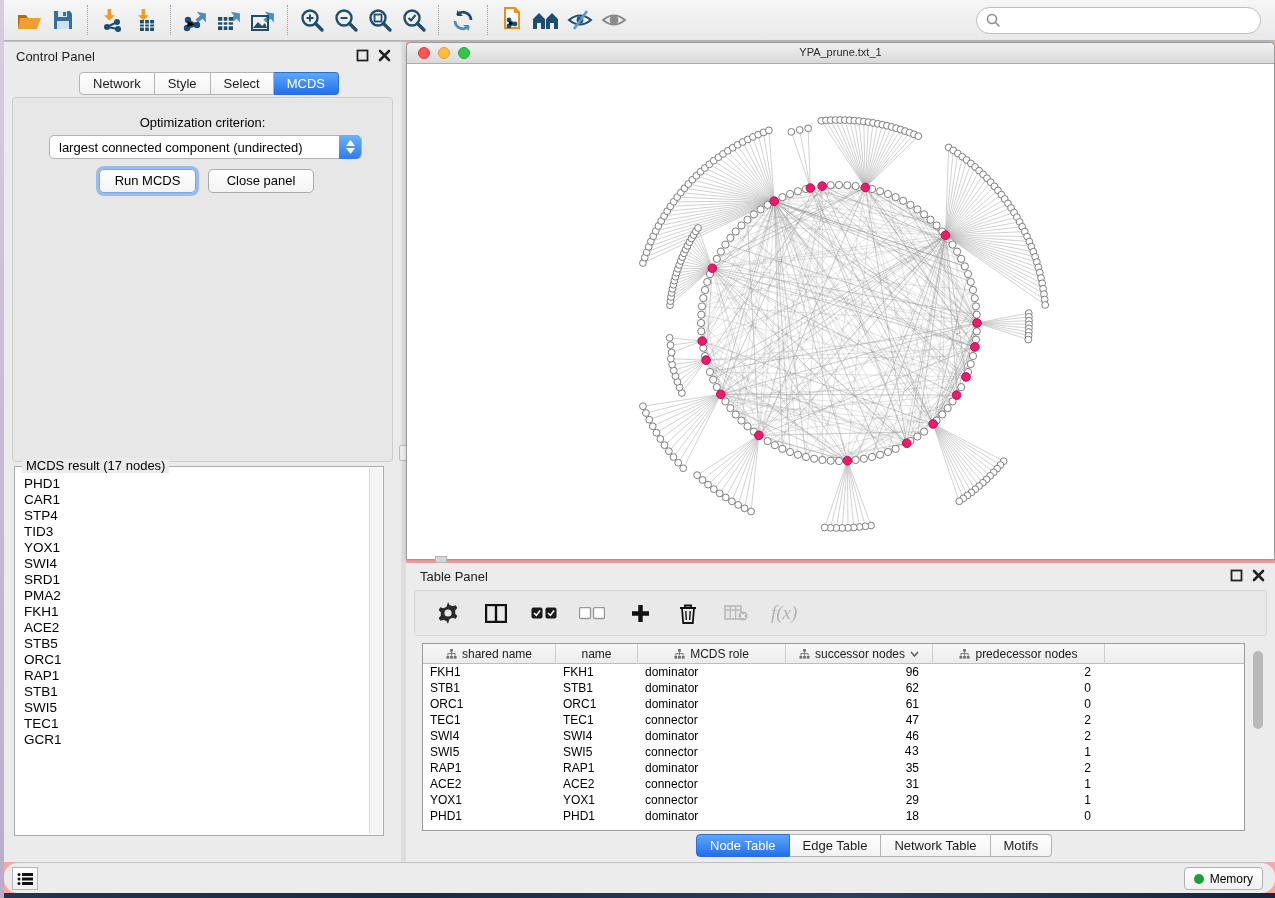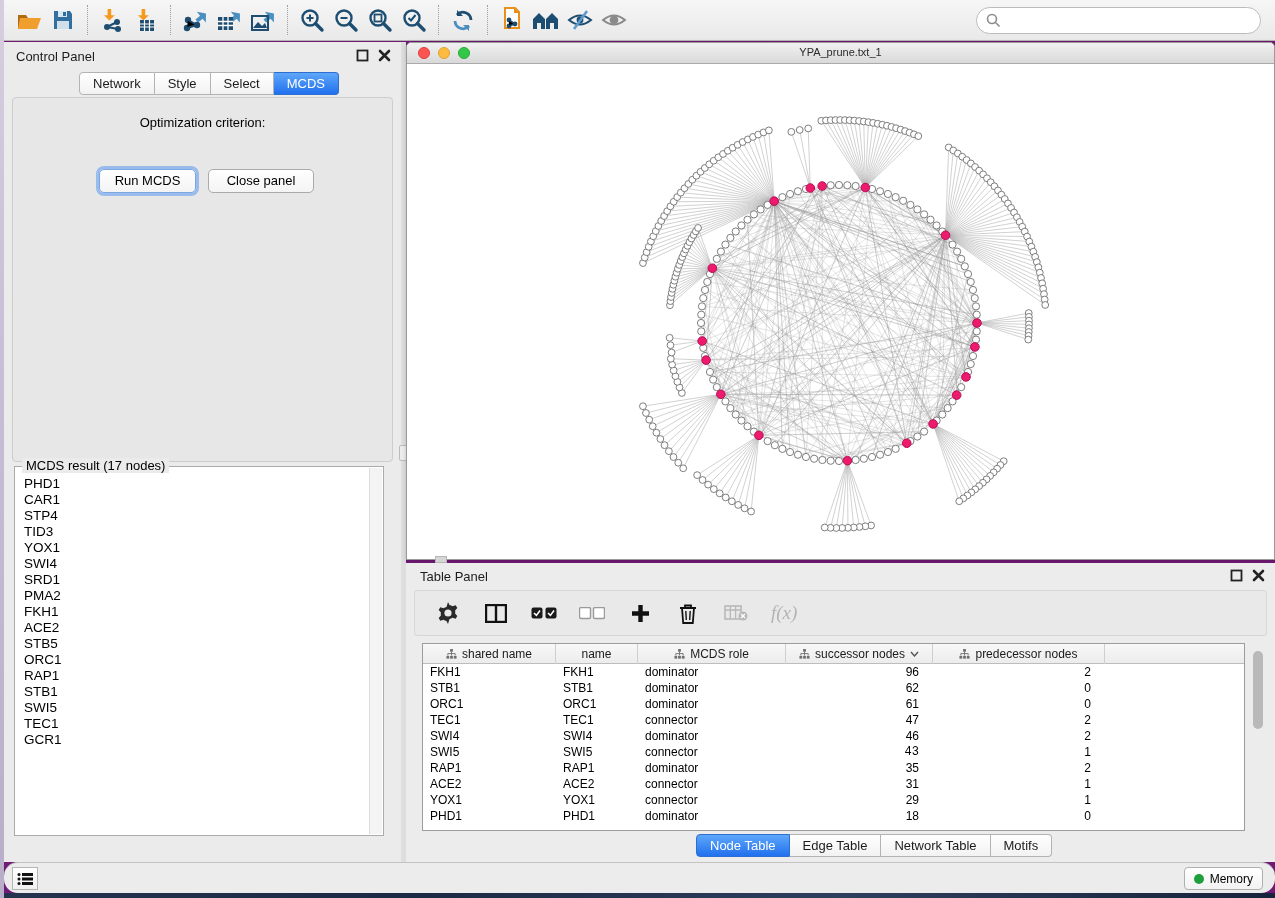--- a/index.html
+++ b/index.html
@@ -1,19 +1,19 @@
 <!DOCTYPE html>
 <html><head>
 <meta charset="utf-8">
 <style>
   * { margin:0; padding:0; box-sizing:border-box; }
   html,body { width:1275px; height:898px; overflow:hidden; font-family:"Liberation Sans",sans-serif; }
   .desktop { position:absolute; inset:0; background:linear-gradient(100deg,#273753 0%,#1b2a44 40%,#2e3f5e 70%,#16233a 100%); }
   .wall-left { position:absolute; left:0; top:0; width:4px; height:898px; background:linear-gradient(180deg,#d6cede,#c9bed6 40%,#b9aec9); }
-  .app { position:absolute; left:4px; top:0; width:1271px; height:893px; background:#701a75; }
+  .app { position:absolute; left:4px; top:0; width:1271px; height:893px; background:#fca5a5; }
 
   
   .toolbar { position:absolute; left:0; top:0; width:100%; height:41px; background:linear-gradient(#f6f6f6,#e9e9e9); border-bottom:1px solid #b4b4b4; display:flex; align-items:center; padding-left:8px; }
   .tbi { width:34px; height:32px; display:flex; align-items:center; justify-content:center; }
   .tb-sep { height:30px; border-left:1px dotted #9e9e9e; margin:0 7px; }
   .search-box { position:absolute; right:14px; top:7px; width:285px; height:27px; background:#fff; border:1px solid #bcbcbc; border-radius:14px; display:flex; align-items:center; padding:0 9px; }
   .search-box input { border:none; outline:none; background:transparent; flex:1; font-size:13px; margin-left:6px; }
 
   
   .cpanel { position:absolute; left:0; top:42px; width:397px; height:820px; background:#ebebeb; }
@@ -225,20 +225,31 @@
     </div>
     <div class="seg" id="cp-tabs">
         <div class="tab">Network</div>
         <div class="tab">Style</div>
         <div class="tab">Select</div>
         <div class="tab active">MCDS</div>
       </div>
 
     <div class="opt-box">
       <div class="opt-label">Optimization criterion:</div>
+      <div class="select">
+        <span>largest connected component (undirected)</span>
+        <span class="stepper">
+          <svg width="9" height="6">
+              <path d="M4.5 0 L9 6 H0 Z" fill="#fff"></path>
+            </svg>
+          <svg width="9" height="6">
+              <path d="M4.5 6 L0 0 H9 Z" fill="#fff"></path>
+            </svg>
+        </span>
+      </div>
       <button class="btn focus" style="left:86px; top:71px; width:97px;">Run MCDS</button>
       <button class="btn" style="left:195px; top:71px; width:106px;">Close panel</button>
     </div>
 
     <div class="result-box">
       <div class="result-legend">MCDS result (17 nodes)</div>
       <div class="result-list" id="mcds-list">
           <div>PHD1</div>
           <div>CAR1</div>
           <div>STP4</div>

